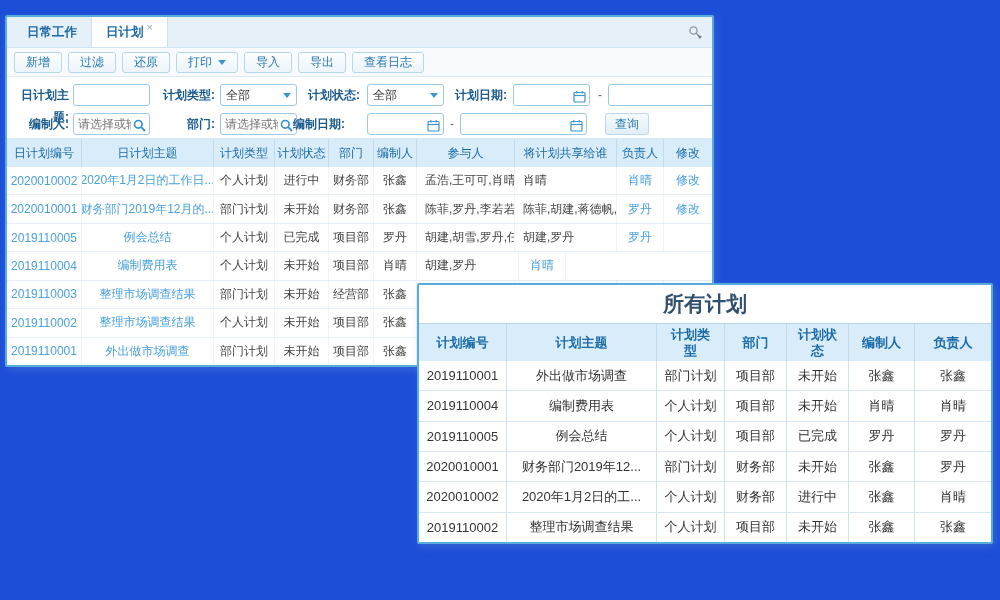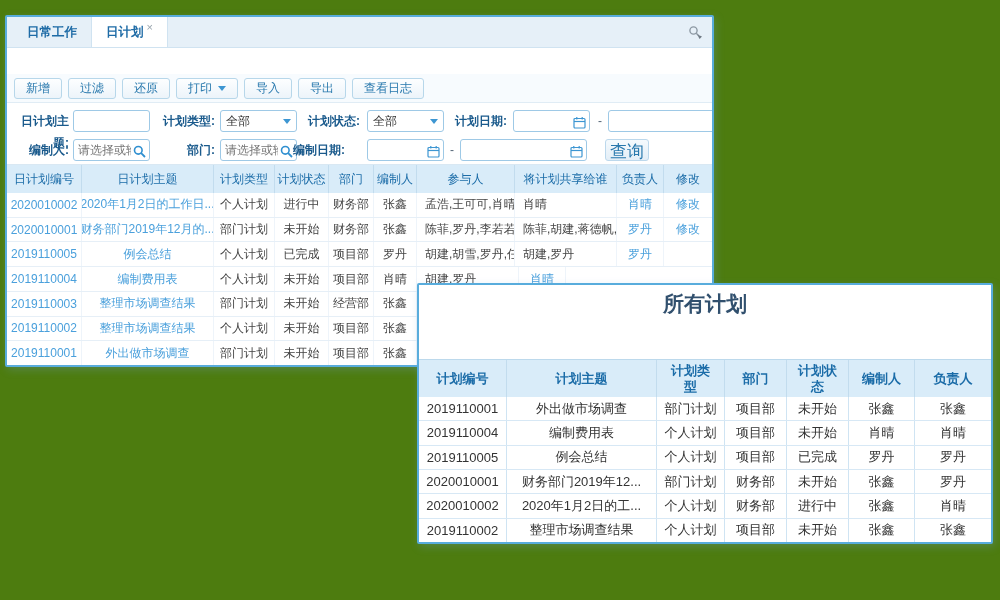--- a/index.html
+++ b/index.html
@@ -1,55 +1,55 @@
 <!DOCTYPE html>
 <html><head>
 <meta charset="utf-8">
 <style>
   * { margin:0; padding:0; box-sizing:border-box; }
   html,body { width:1000px; height:600px; background:#fff; overflow:hidden;
     font-family:"Liberation Sans","DejaVu Sans",sans-serif; }
-  #screen { position:relative; width:1000px; height:600px; background:#4d7c0f; }
+  #screen { position:relative; width:1000px; height:600px; background:#1d4ed8; }
 
   
   #panel1 { position:absolute; left:5px; top:15px; width:709px; height:352px;
     border:2px solid #58acdc; background:#fff; display:flex; flex-direction:column;
     overflow:hidden; box-shadow:2px 3px 8px rgba(110,160,205,.28); border-radius:2px; }
 
   #tabbar { height:31px; flex:0 0 31px; background:#e6f0f8; border-bottom:1px solid #d0e3f1;
     display:flex; align-items:stretch; padding-left:6px; position:relative; }
   .tab { display:flex; align-items:center; padding:0 14px; font-size:12.5px; font-weight:bold;
     color:#1e6ba6; cursor:default; position:relative; }
   .tab.active { background:#fff; border-left:1px solid #d0e3f1; border-right:1px solid #d0e3f1; }
   .tab-close { font-size:11px; color:#98a4ad; margin-left:3px; position:relative; top:-5px; font-weight:normal; }
   #corner-icon { position:absolute; right:9px; top:8px; }
 
   #toolbar { height:29px; flex:0 0 29px; background:#f7fbfe; border-bottom:1px solid #e0ecf5;
-    display:flex; align-items:center; padding-left:7px; gap:6px;margin-top:26px; }
+    display:flex; align-items:center; padding-left:7px; gap:6px; }
   .tbtn { height:21px; padding:0 11px; font-size:12px; color:#2878ad; background:linear-gradient(#fdfeff,#ecf4fa);
     border:1px solid #b7d7ea; border-radius:3px; display:flex; align-items:center; cursor:pointer; }
   .caret { display:inline-block; width:0; height:0; border-left:4px solid transparent;
     border-right:4px solid transparent; border-top:5px solid #3d96d2; margin-left:6px; }
 
   #filters { height:62px; flex:0 0 62px; background:#fff; border-bottom:1px solid #d9e8f3; position:relative; overflow:hidden;text-decoration:underline; }
   .flabel { position:absolute; height:22px; line-height:22px; font-size:12px; font-weight:bold;
     color:#1a5a8c; text-align:right; }
   .fctrl { position:absolute; height:22px; background:#fff; border:1px solid #9ec9e6; border-radius:3px; }
   .r1 { top:7px; } .r2 { top:36px; }
   input.fctrl { font-size:12px; padding:0 4px; color:#333; outline:none; font-family:inherit; }
   input.fctrl::placeholder { color:#b3bcc4; }
   .selectbox { display:flex; align-items:center; padding:0 5px; font-size:12px; color:#333; }
   .selectbox .val { flex:1; }
   .searchwrap { padding:0; }
   .searchwrap input { width:100%; height:100%; border:none; outline:none; font-size:12px;
     padding:0 18px 0 4px; background:transparent; border-radius:3px; font-family:inherit; }
   .in-icon { position:absolute; right:3px; top:4px; }
   .dash { position:absolute; width:10px; height:22px; line-height:22px; text-align:center;
     font-size:12px; color:#567; }
-  #query-btn { position:absolute; left:598px; width:44px; height:22px; font-size:17px; color:#2878ad;
+  #query-btn { position:absolute; left:598px; width:44px; height:22px; font-size:12px; color:#2878ad;
     background:linear-gradient(#f5fafd,#e3eef7); border:1px solid #bcd8ec; border-radius:3px; cursor:pointer; }
 
   
   #p1-head { height:28px; flex:0 0 28px; display:flex; background:#d9ecf9; }
   #p1-head .c { border-right:1px solid #c2dcee; color:#1b6ca8; font-weight:normal; }
   #p1-head .c:last-child { border-right:none; }
   #p1-body { flex:1; display:flex; flex-direction:column; }
   .tr { flex:1; display:flex; border-bottom:1px solid #e6eff7; background:#fff; }
   .tr:last-child { border-bottom:none; }
   .tr .c { border-right:1px solid #eef4fa; }
@@ -58,21 +58,21 @@
     white-space:nowrap; overflow:hidden; flex:0 0 auto; }
   .c.left { justify-content:flex-start; padding-left:8px; }
   .c.link { color:#4aa0dc; cursor:pointer; }
 
   
   #panel2 { position:absolute; left:417px; top:283px; width:576px; height:261px;
     border:2px solid #58acdc; background:#fff; z-index:10; display:flex; flex-direction:column;
     overflow:hidden; box-shadow:2px 3px 8px rgba(110,160,205,.28); border-radius:2px; }
   #p2-title { height:38px; flex:0 0 38px; display:flex; align-items:center; justify-content:center;
     font-size:21px; font-weight:bold; color:#31506e; }
-  #p2-head { height:38px; flex:0 0 38px; display:flex; background:#d9ecf9; border-top:1px solid #bcd9ec;margin-top:36px; }
+  #p2-head { height:38px; flex:0 0 38px; display:flex; background:#d9ecf9; border-top:1px solid #bcd9ec; }
   #p2-head .c { font-size:13px; color:#1b6ca8; font-weight:bold; border-right:1px solid #c2dcee;
     white-space:normal; line-height:16px; text-align:center; padding:0 10px; }
   #p2-head .c:last-child { border-right:none; }
   #p2-body { flex:1; display:flex; flex-direction:column; }
   #p2-body .tr { border-bottom:1px solid #d7e8f5; }
   #p2-body .tr:last-child { border-bottom:none; }
   #p2-body .c { font-size:13px; color:#333; border-right:1px solid #cfe4f3; }
   #p2-body .c:last-child { border-right:none; }
 </style>
 </head>

